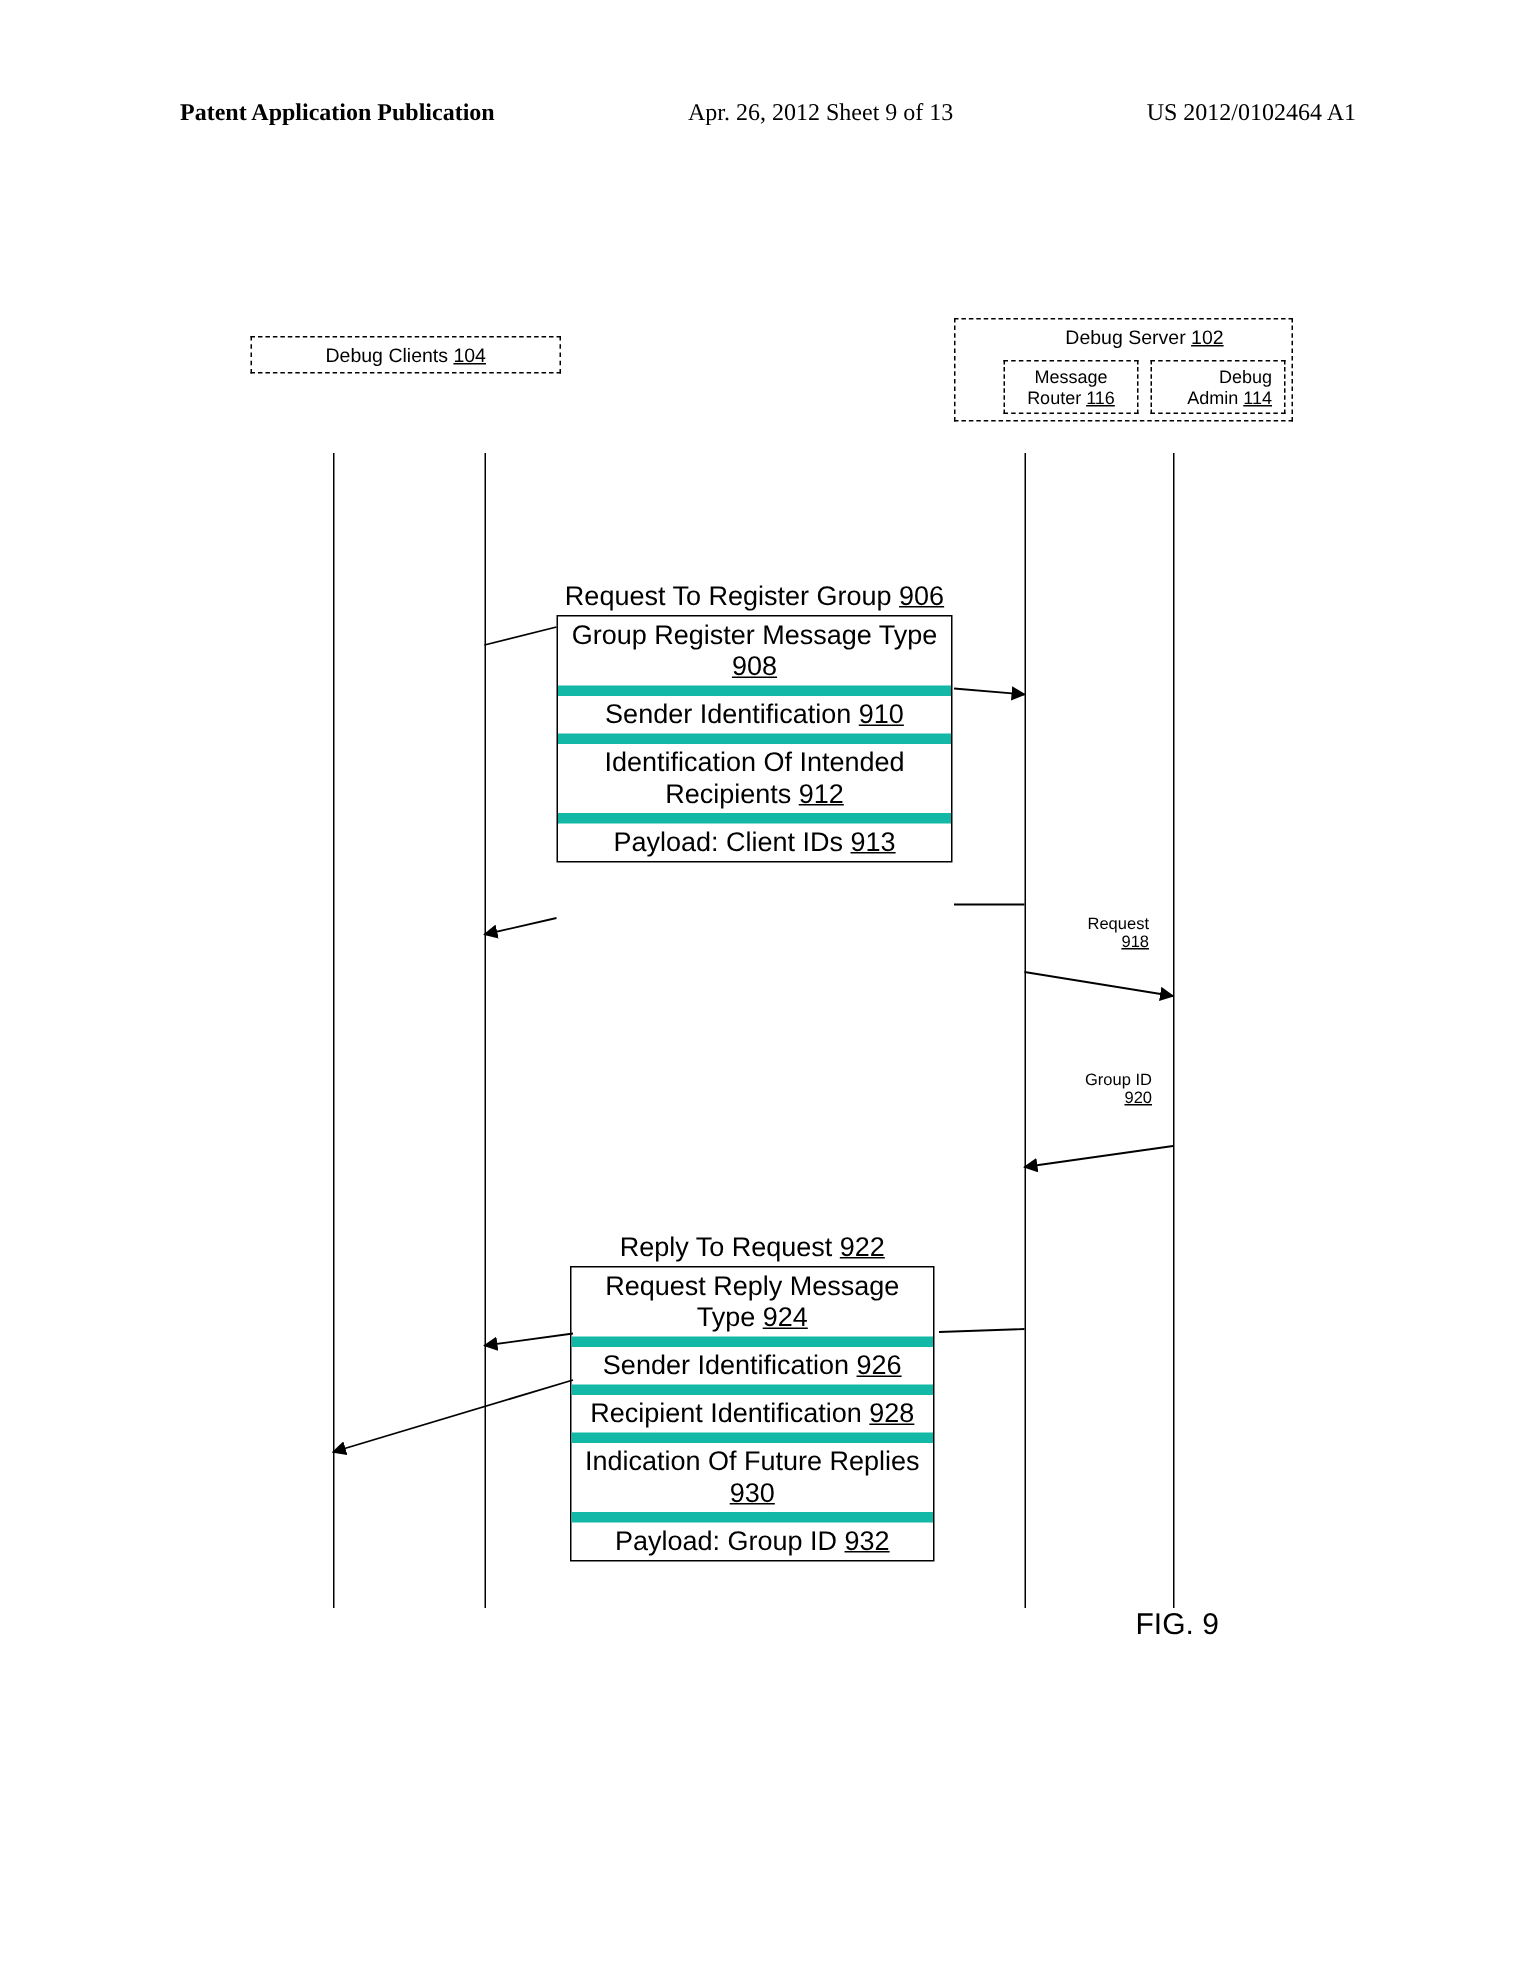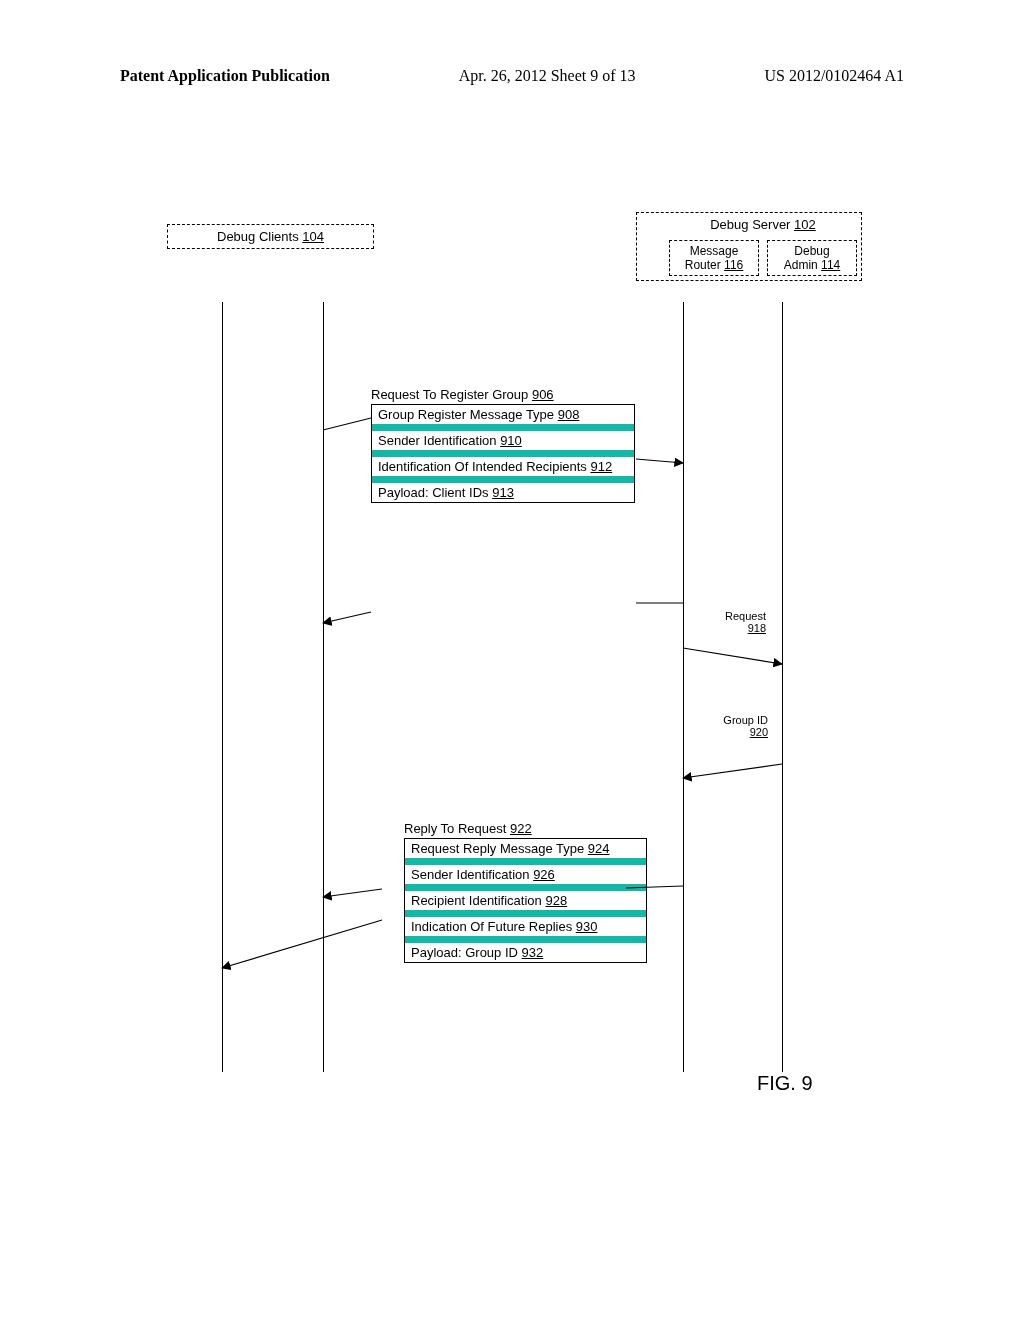--- a/index.html
+++ b/index.html
@@ -55,22 +55,22 @@
   
   .lifeline {
     position: absolute;
     width: 0;
     border-left: 1px solid #000;
   }
 
   
   .msg {
     position: absolute;
-    font-size: 13px;
-    text-align: left;
+    font-size: 18px;
+    text-align: center;
   }
   .msg-title {
     margin-bottom: 2px;
   }
   .msg-box {
     border: 1px solid #000;
   }
   .msg-cell {
     padding: 2px 6px;
   }
@@ -118,21 +118,21 @@
 
   <div class="part-outer" style="left:636px; top:212px; width:196px;padding-left:28px;">
     <div class="part-title" style="border-bottom:none;">
       <span>Debug Server </span><span class="ul">102</span>
     </div>
     <div class="part-inner-row">
       <div class="part-inner" style="flex:1;">
         <span style="white-space:pre-line;">Message
 Router </span><span class="ul">116</span>
       </div>
-      <div class="part-inner" style="flex:1;">
+      <div class="part-inner" style="flex:1;text-align:right;">
         <span style="white-space:pre-line;">Debug
 Admin </span><span class="ul">114</span>
       </div>
     </div>
   </div>
 
   <div class="lifeline" style="left:222px; top:302px; height:770px;"></div>
   <div class="lifeline" style="left:323px; top:302px; height:770px;"></div>
   <div class="lifeline" style="left:683px; top:302px; height:770px;"></div>
   <div class="lifeline" style="left:782px; top:302px; height:770px;"></div>
@@ -151,21 +151,21 @@
   <div class="label" style="left:700px; top:610px; width:66px;">
     <span>Request
 </span><br><span class="ul">918</span>
   </div>
 
   <div class="label" style="left:698px; top:714px; width:70px;">
     <span>Group ID
 </span><br><span class="ul">920</span>
   </div>
 
-  <div class="msg" style="left:404px; top:821px; width:243px;">
+  <div class="msg" style="left:380px; top:821px; width:243px;">
     <div class="msg-title"><span>Reply To Request </span><span class="ul">922</span></div>
     <div class="msg-box">
       <div class="msg-cell"><span>Request Reply Message Type </span><span class="ul">924</span></div>
       <div class="msg-cell"><span>Sender Identification </span><span class="ul">926</span></div>
       <div class="msg-cell"><span>Recipient Identification </span><span class="ul">928</span></div>
       <div class="msg-cell"><span>Indication Of Future Replies </span><span class="ul">930</span></div>
       <div class="msg-cell"><span>Payload: Group ID </span><span class="ul">932</span></div>
     </div>
   </div>
 

